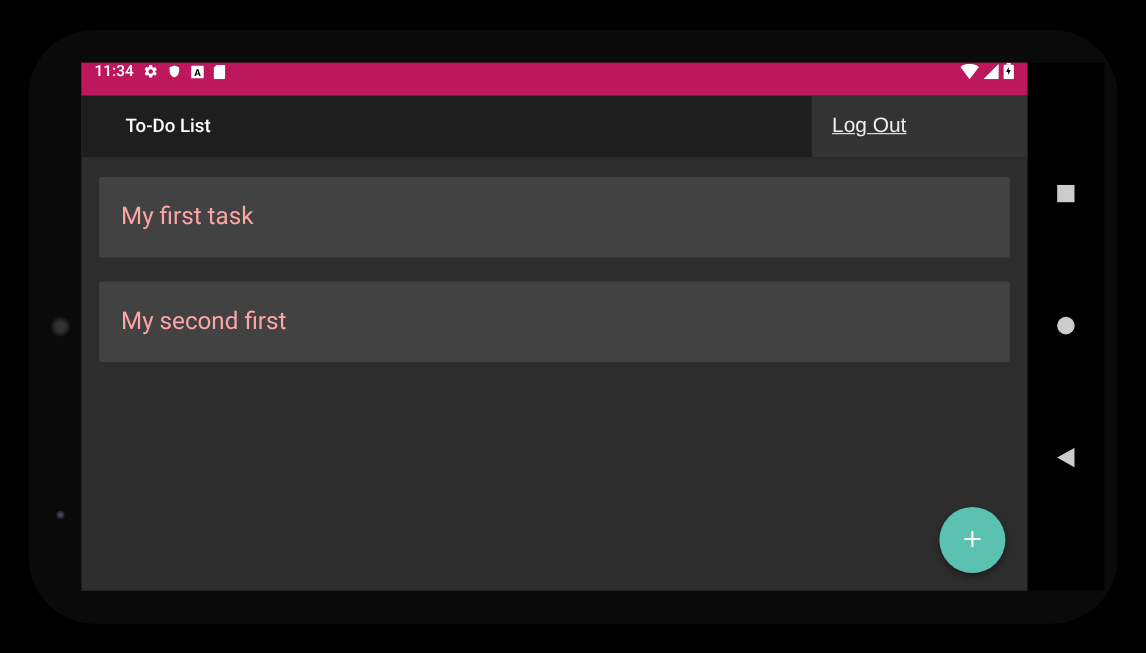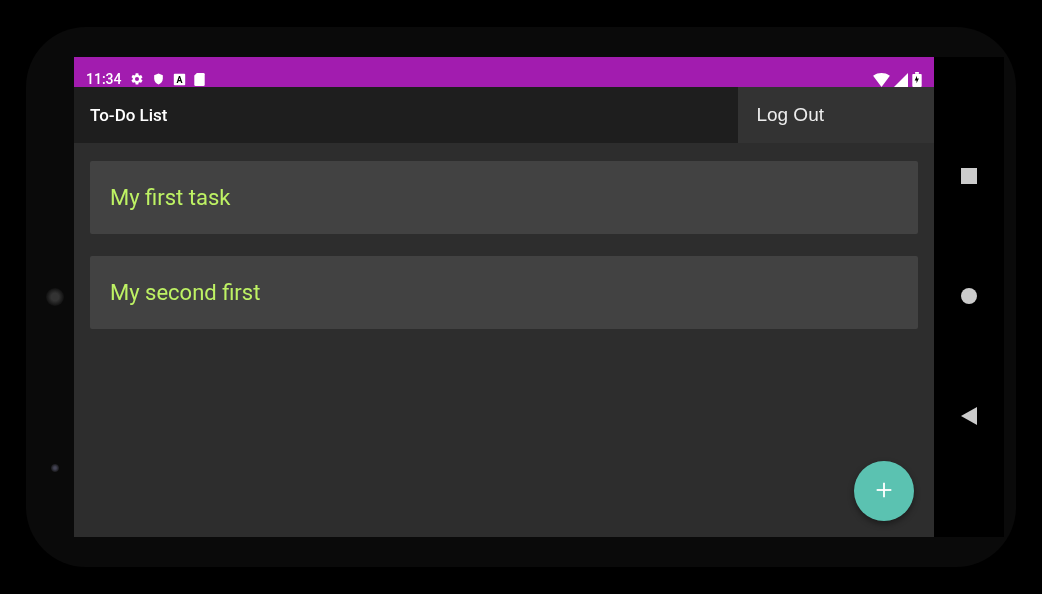--- a/index.html
+++ b/index.html
@@ -50,68 +50,70 @@
     }
     .app-content {
       flex: 1;
       display: flex;
       flex-direction: column;
       position: relative;
       background: #2d2d2d;
     }
     .status-bar {
       height: 30px;
-      background: #a21caf;
+      background: #be185d;
       color: #fff;
       display: flex;
-      align-items: flex-end;
+      align-items: flex-start;
       padding: 0 12px;
       font-size: 14px;
       font-weight: 500;
     }
     .status-left { display: flex; align-items: center; gap: 8px; }
     .status-right { margin-left: auto; display: flex; align-items: center; gap: 4px; }
     .status-icon { display: inline-flex; align-items: center; }
     .app-bar {
       height: 56px;
       background: #1e1e1e;
       display: flex;
       align-items: center;
       justify-content: space-between;
       padding-left: 16px;
       padding-right: 0;
     }
     .app-title {
       color: #fff;
       font-size: 17px;
       font-weight: 500;
+      margin-left: 24px;
     }
     .logout-btn {
       background: #333;
       color: #eee;
       font-size: 19px;
       font-weight: 400;
       border: none;
       padding: 0 110px 0 18px;
       height: 56px;
       cursor: pointer;
       text-align: left;
+      text-decoration: underline;
     }
     .list-container {
       flex: 1;
       padding: 18px 16px;
       display: flex;
       flex-direction: column;
       gap: 22px;
       overflow-y: auto;
     }
     .task-item {
       background: #424242;
       padding: 24px 20px;
-      color: #bef264;
+      color: #fca5a5;
       font-size: 22px;
       font-weight: 400;
       border-radius: 2px;
       cursor: pointer;
     }
     .fab {
       position: absolute;
       bottom: 16px;
       right: 20px;
       width: 60px;

